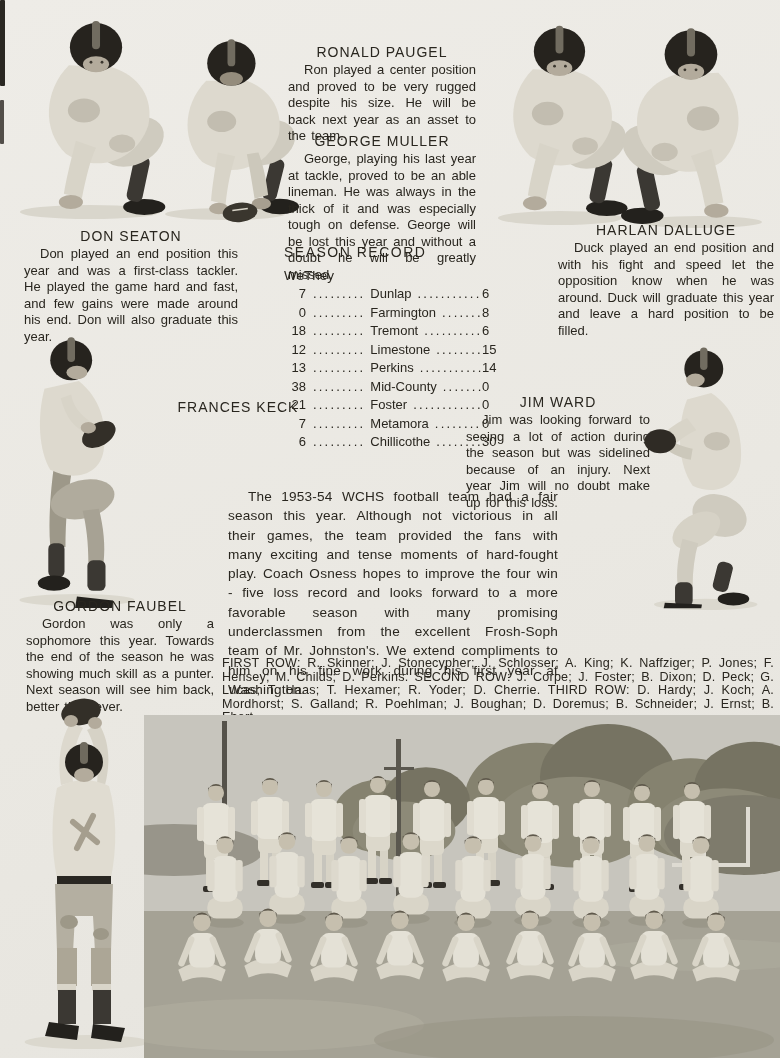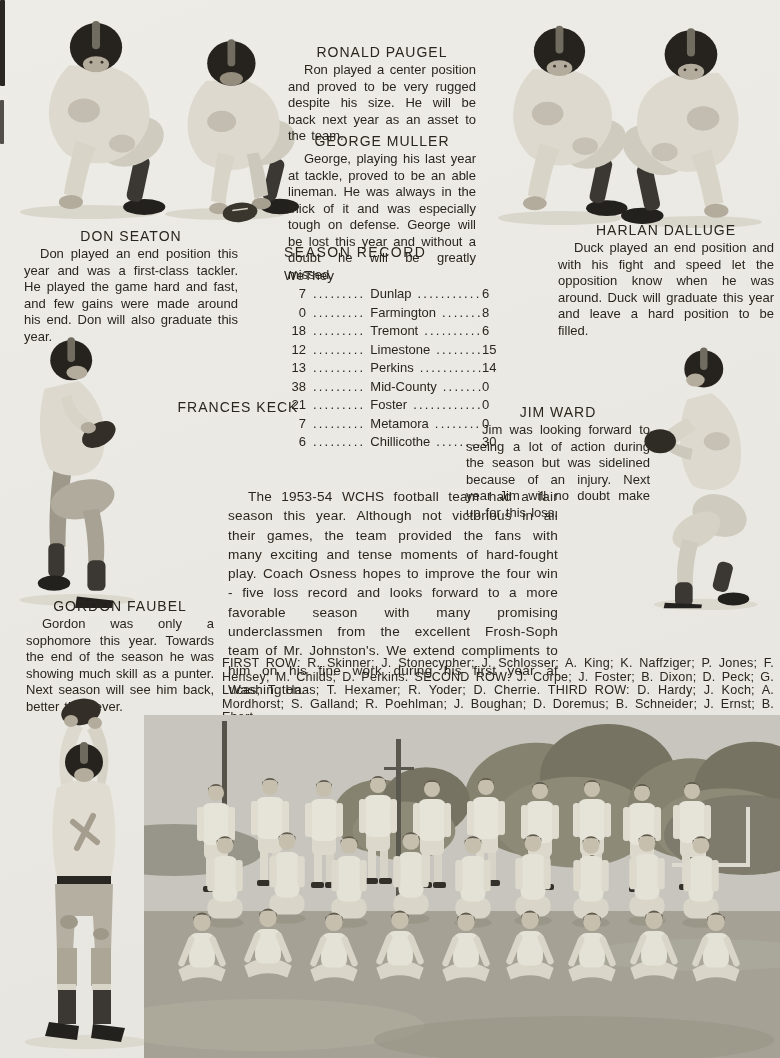--- a/index.html
+++ b/index.html
@@ -291,21 +291,21 @@
 
   <svg class="abs" style="left:0;top:322px;" width="150" height="288" viewBox="0 0 140 290" role="img">
     <ellipse cx="72" cy="280" rx="58" ry="6" fill="#dbd8ce"></ellipse>
     <use href="#thrower" x="0" y="0" width="140" height="288"></use>
   </svg>
 
   <div class="abs" style="left:112px;top:399px;width:252px;">
     <div class="heading">FRANCES KECK</div>
   </div>
 
-  <div class="abs" style="left:466px;top:404px;width:184px;">
+  <div class="abs" style="left:466px;top:394px;width:184px;">
     <div class="heading">JIM WARD</div>
     <p class="bio">Jim was looking forward to seeing a lot of action during the season but was sidelined because of an injury. Next year Jim will no doubt make up for this loss.</p>
   </div>
 
   <svg class="abs" style="left:622px;top:330px;" width="158" height="282" viewBox="0 0 150 300" role="img">
     <ellipse cx="80" cy="292" rx="55" ry="6" fill="#dbd8ce"></ellipse>
     <use href="#catcher" x="0" y="0" width="150" height="296"></use>
   </svg>
 
   <p class="abs summary" style="left:228px;top:487px;width:330px;">The 1953-54 WCHS football team had a fair season this year. Although not victorious in all their games, the team provided the fans with many exciting and tense moments of hard-fought play. Coach Osness hopes to improve the four win - five loss record and looks forward to a more favorable season with many promising underclassmen from the excellent Frosh-Soph team of Mr. Johnston's. We extend compliments to him on his fine work during his first year at Washington.</p>

